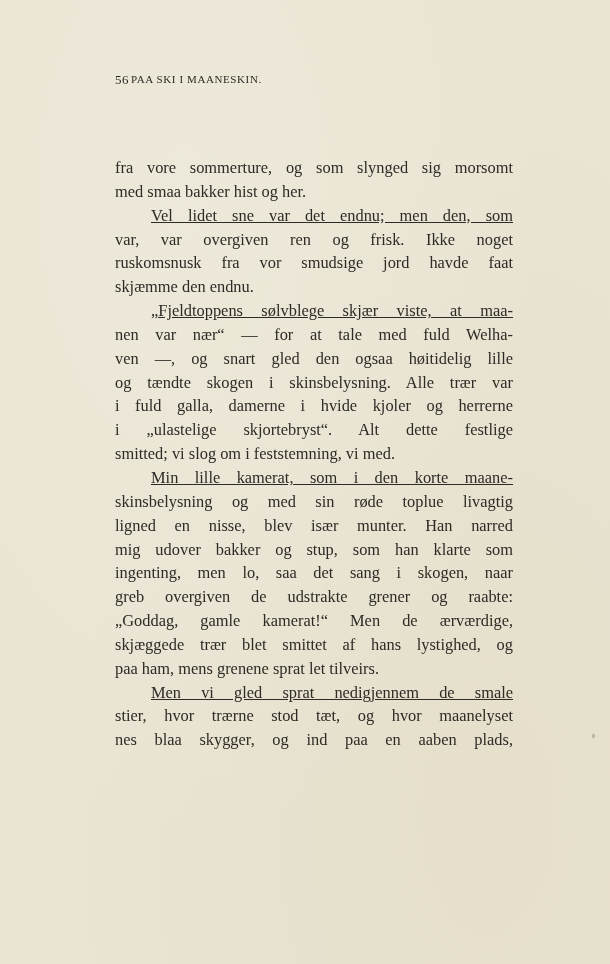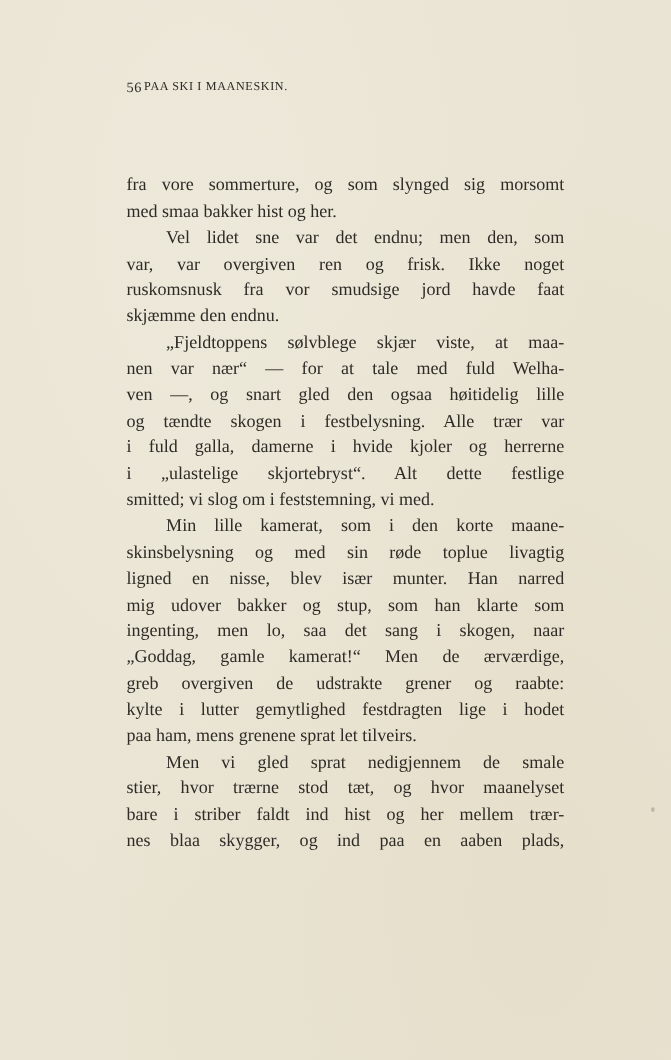--- a/index.html
+++ b/index.html
@@ -62,20 +62,21 @@
     }
     .line {
       display: block;
       white-space: nowrap;
       text-align: justify;
       text-align-last: justify;
       height: 23.85px;
     }
     .line.indent {
       padding-left: 36px;
+      text-decoration: underline;
     }
     .line.last {
       text-align-last: left;
     }
     .speck {
       position: absolute;
       left: 592px;
       top: 734px;
       width: 3px;
       height: 4px;
@@ -96,33 +97,32 @@
   <div class="body-text">
     <span class="line">fra vore sommerture, og som slynged sig morsomt</span>
     <span class="line last">med smaa bakker hist og her.</span>
     <span class="line indent">Vel lidet sne var det endnu; men den, som</span>
     <span class="line">var, var overgiven ren og frisk.  Ikke noget</span>
     <span class="line">ruskomsnusk fra vor smudsige jord havde faat</span>
     <span class="line last">skjæmme den endnu.</span>
     <span class="line indent">„Fjeldtoppens sølvblege skjær viste, at maa-</span>
     <span class="line">nen var nær“ — for at tale med fuld Welha-</span>
     <span class="line">ven —, og snart gled den ogsaa høitidelig lille</span>
-    <span class="line">og tændte skogen i festbelysning.  Alle trær var</span>
+    <span class="line">og tændte skogen i skinsbelysning.  Alle trær var</span>
     <span class="line">i fuld galla, damerne i hvide kjoler og herrerne</span>
     <span class="line">i „ulastelige skjortebryst“.  Alt dette festlige</span>
     <span class="line last">smitted; vi slog om i feststemning, vi med.</span>
     <span class="line indent">Min lille kamerat, som i den korte maane-</span>
     <span class="line">skinsbelysning og med sin røde toplue livagtig</span>
     <span class="line">ligned en nisse, blev især munter.  Han narred</span>
     <span class="line">mig udover bakker og stup, som han klarte som</span>
     <span class="line">ingenting, men lo, saa det sang i skogen, naar</span>
+    <span class="line">greb overgiven de udstrakte grener og raabte:</span>
     <span class="line">„Goddag, gamle kamerat!“  Men de ærværdige,</span>
-    <span class="line">greb overgiven de udstrakte grener og raabte:</span>
-    <span class="line">kylte i lutter gemytlighed festdragten lige i hodet</span>
+    <span class="line">skjæggede trær blet smittet af hans lystighed, og</span>
     <span class="line last">paa ham, mens grenene sprat let tilveirs.</span>
     <span class="line indent">Men vi gled sprat nedigjennem de smale</span>
     <span class="line">stier, hvor trærne stod tæt, og hvor maanelyset</span>
-    <span class="line">bare i striber faldt ind hist og her mellem trær-</span>
     <span class="line">nes blaa skygger, og ind paa en aaben plads,</span>
   </div>
 
   <div class="speck"></div>
 </div>
 
 </body></html>

